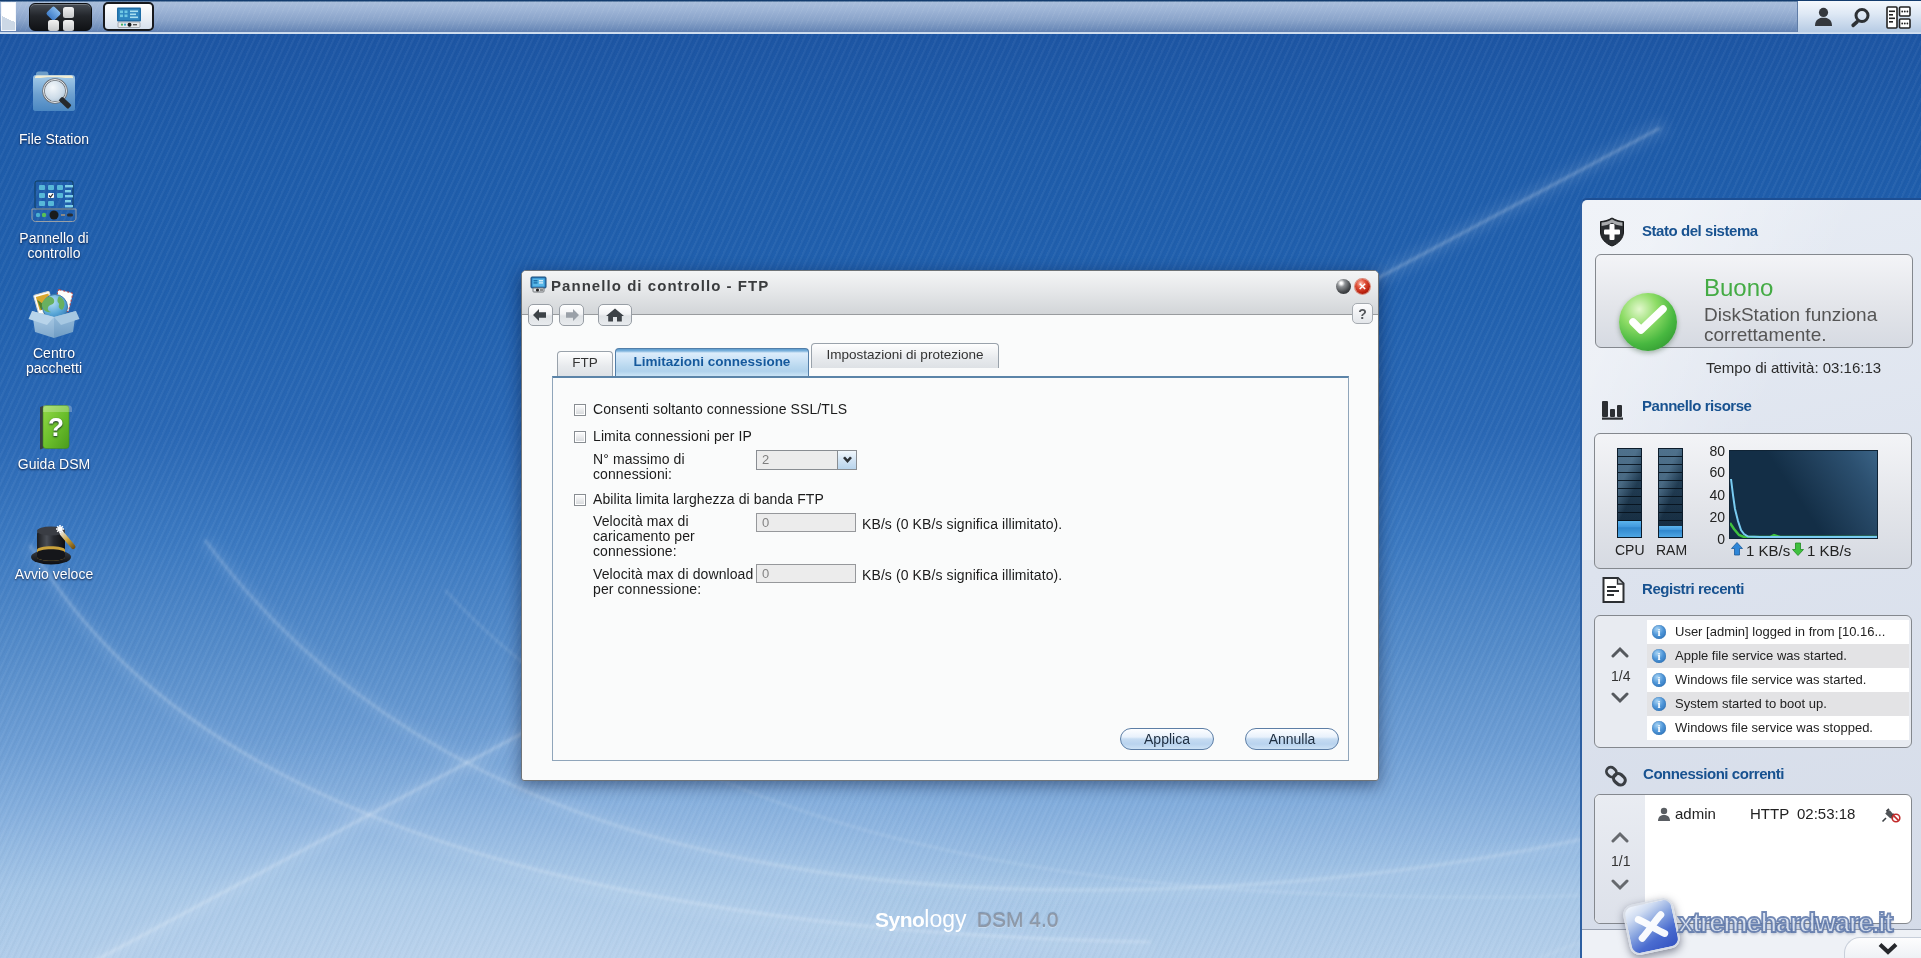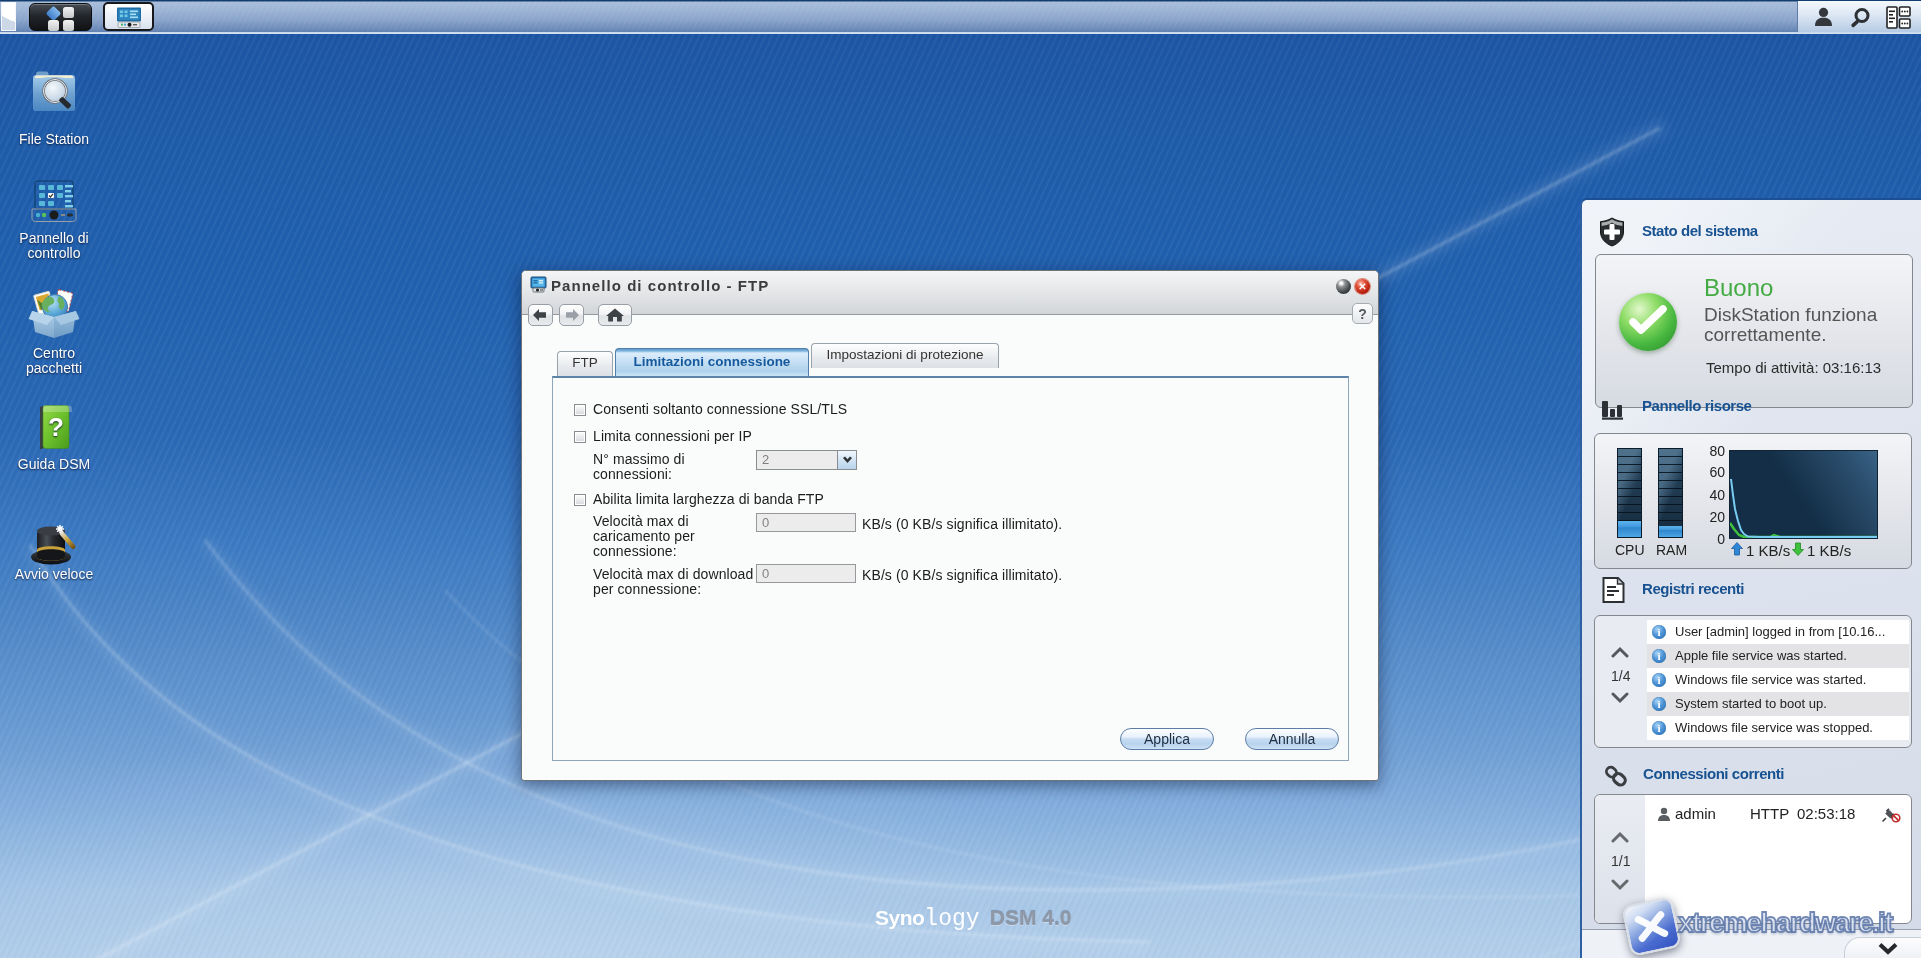--- a/index.html
+++ b/index.html
@@ -387,21 +387,21 @@
 <div class="abs" id="rpanel">
   <div class="sheen"></div>
 
   <svg style="position:absolute;left:17px;top:17px" width="26" height="30" viewBox="0 0 26 30">
     <path d="M13 1 C9 3.5 4.5 4.4 1.5 4.6 L1.5 15 C1.5 21 6 26.5 13 29 C20 26.5 24.5 21 24.5 15 L24.5 4.6 C21.5 4.4 17 3.5 13 1 Z" fill="#2a2d30" stroke="#151718"></path>
     <path d="M13 2.2 C9.5 4.4 5.5 5.3 2.6 5.6 L2.6 9 C6 8.6 10 7.6 13 5.8 C16 7.6 20 8.6 23.4 9 L23.4 5.6 C20.5 5.3 16.5 4.4 13 2.2 Z" fill="#a9abad"></path>
     <rect x="10.5" y="7" width="5" height="16" rx="1" fill="#fff"></rect>
     <rect x="5" y="12.5" width="16" height="5" rx="1" fill="#fff"></rect>
   </svg>
   <div class="rhead" style="left:60px;top:22px">Stato del sistema</div>
-  <div class="rcard" style="top:54px;height:154px">
+  <div class="rcard" style="top:54px;height:94px">
     <div style="position:absolute;left:23px;top:38px;width:58px;height:58px;border-radius:50%;
       background:radial-gradient(circle at 35% 28%, #e2f8cc 0, #8edc66 32%, #48b840 62%, #2f9630 88%, #268426 100%);
       box-shadow:0 2px 5px rgba(20,60,20,0.35)"></div>
     <svg style="position:absolute;left:33px;top:50px" width="40" height="34" viewBox="0 0 40 34">
       <path d="M4 17 L12 25 L34 4" stroke="#fff" stroke-width="7.5" fill="none" stroke-linecap="round" stroke-linejoin="round"></path>
     </svg>
     <div style="position:absolute;left:108px;top:19px;font-size:24px;color:#44ab44">Buono</div>
     <div style="position:absolute;left:108px;top:50px;font-size:19px;color:#555;line-height:20px">DiskStation funziona<br>correttamente.</div>
     <div style="position:absolute;left:110px;top:104px;font-size:15px;color:#2b2b2b">Tempo di attività: 03:16:13</div>
   </div>
@@ -492,22 +492,22 @@
       <path d="M5.5 5.5 L8 3 M10.5 10.5 L13 8" stroke="#3c4045" stroke-width="1.8"></path>
       <path d="M4.2 7.4 L8.6 11.8 C10 13.2 13 12.4 14 10.2 L8.8 4.2 C6.6 5 5 6.6 4.2 7.4 Z" fill="#3c4045" opacity="0.9"></path>
       <circle cx="15" cy="12" r="3.8" fill="#fff" fill-opacity="0.7" stroke="#c22a2a" stroke-width="1.6"></circle>
       <path d="M12.4 9.4 L17.6 14.6" stroke="#c22a2a" stroke-width="1.6"></path>
     </svg>
   </div>
   <div style="position:absolute;left:0;top:729px;width:341px;height:1px;background:#99a1b0"></div>
   <div style="position:absolute;left:0;top:730px;width:341px;height:30px;background:#eef1f6"></div>
 </div>
 <div class="abs" id="synlogo">
-  <span style="font-weight:bold;font-size:21px;letter-spacing:-0.5px">Syno</span><span style="font-family:Liberation Mono, monospace;font-size:23px">logy</span>
-  <span style="font-size:21px;color:rgba(141,151,165,0.97);font-weight:bold;letter-spacing:0px;text-shadow:0 1px 1px rgba(255,255,255,0.3), 0 -1px 1px rgba(40,50,70,0.35)">&nbsp;DSM 4.0</span>
+  <span style="font-weight:bold;font-size:21px;letter-spacing:-0.5px">Syno</span><span style="font-family:Liberation Sans, sans-serif;font-size:23px">logy</span>
+  <span style="font-size:21px;color:rgba(141,151,165,0.97);font-weight:normal;letter-spacing:0px;text-shadow:0 1px 1px rgba(255,255,255,0.3), 0 -1px 1px rgba(40,50,70,0.35)">&nbsp;DSM 4.0</span>
 </div>
 <div class="abs" id="watermark">
   <div style="position:absolute;left:8px;top:8px;width:51px;height:51px;border-radius:10px;transform:rotate(-12deg);
     background:linear-gradient(155deg,#f6f9fd 0%,#cfdcf2 22%,#8aa6e0 45%,#4a6cd0 70%,#3352c0 100%);
     border:2px solid #d8dde6;box-shadow:0 3px 9px rgba(40,45,70,0.55)"></div>
   <svg style="position:absolute;left:8px;top:8px;transform:rotate(-12deg)" width="51" height="51" viewBox="0 0 51 51">
     <path d="M14 16 C20 20 31 31 37 35 M37 16 C31 20 20 31 14 35" stroke="#fff" stroke-width="7" fill="none" stroke-linecap="round" opacity="0.95"></path>
   </svg>
   <div style="position:absolute;left:60px;top:14px;font-size:28px;font-weight:bold;letter-spacing:-1.6px;
     color:rgba(222,230,242,0.88);-webkit-text-stroke:1.8px rgba(92,118,168,0.85);

